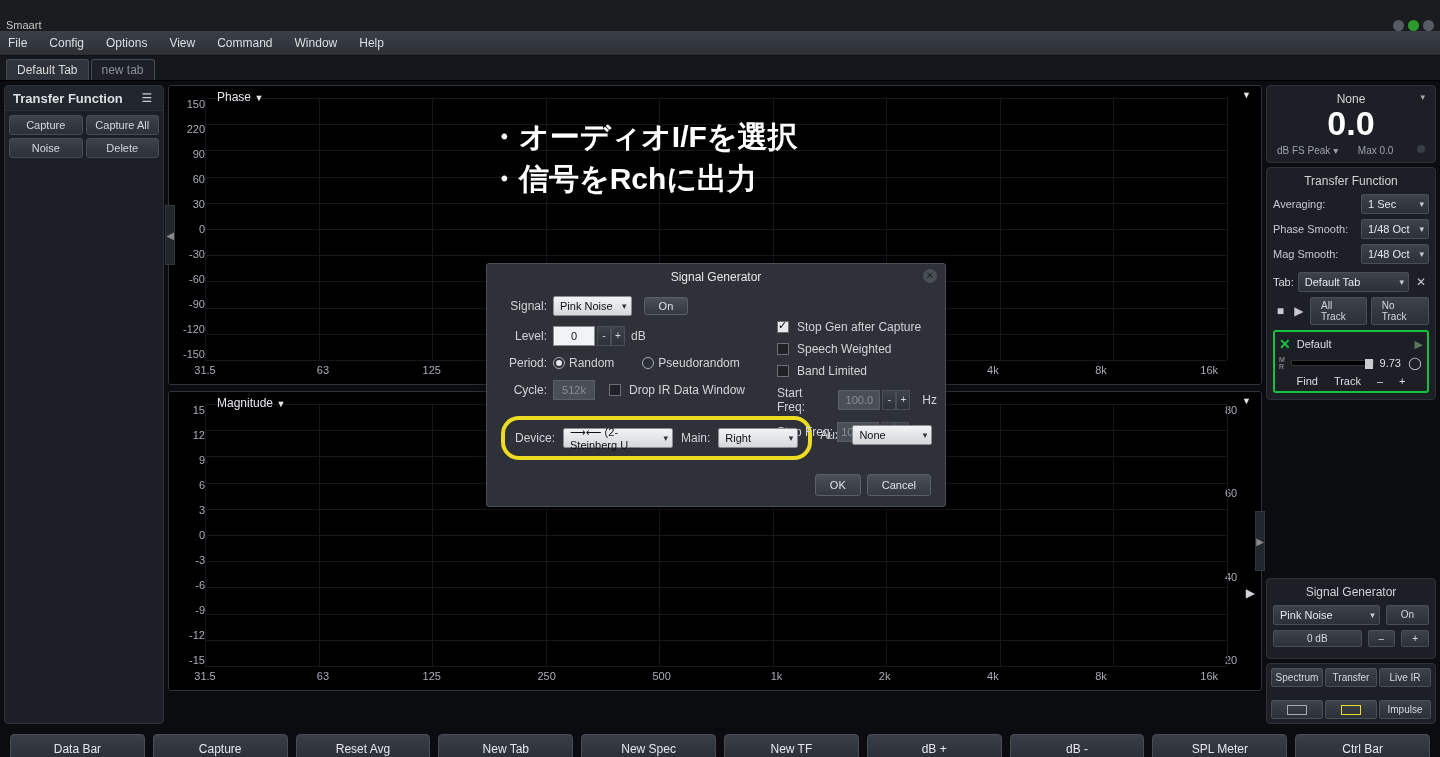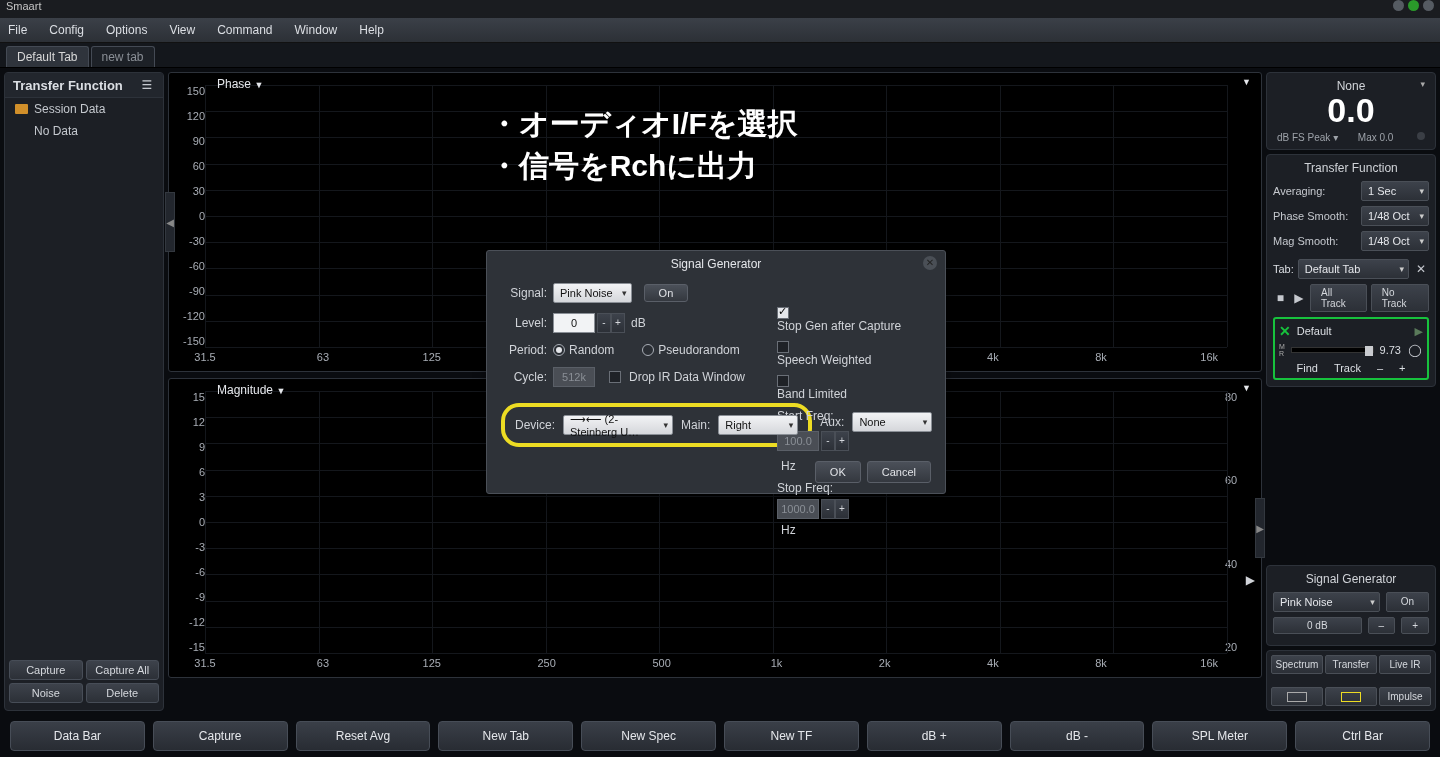--- a/index.html
+++ b/index.html
@@ -1,17 +1,17 @@
 <!DOCTYPE html>
 <html><head>
 <meta charset="utf-8">
 <style>
   * { box-sizing: border-box; margin: 0; padding: 0; font-family: Arial, Helvetica, sans-serif; }
   html, body { width: 1440px; height: 757px; background: #0a0c10; color: #dcdfe4; overflow: hidden; }
-  .titlebar { height: 18px; background: #1a1c20; display: flex; align-items: flex-start; padding: 0 6px; font-size: 11px; color: #c5c5c5; }
+  .titlebar { height: 31px; background: #1a1c20; display: flex; align-items: flex-end; padding: 0 6px; font-size: 11px; color: #c5c5c5; }
   .titlebar .spacer { flex: 1; }
   .title-dot { width: 11px; height: 11px; border-radius: 50%; margin-left: 4px; }
   .dot-min { background: #555b62; }
   .dot-max { background: #2a9a2a; }
   .dot-close { background: #555b62; }
   .menubar { height: 25px; background: linear-gradient(#3b4048, #2c3036); display: flex; align-items: center; padding: 0 8px; font-size: 12px; border-bottom: 1px solid #111; }
   .menubar span { margin-right: 22px; cursor: pointer; }
   .tabbar { height: 25px; background: #14171c; display: flex; align-items: flex-end; padding: 0 6px; border-bottom: 1px solid #000; }
   .tab { padding: 3px 10px; font-size: 12px; background: #2f343c; border: 1px solid #444a54; border-bottom: none; border-radius: 3px 3px 0 0; margin-right: 2px; color: #d8d8d8; cursor: pointer; }
   .tab.inactive { background: #1d2127; color: #8a8f96; }
@@ -47,21 +47,21 @@
   .overlay-text { position: absolute; left: 320px; top: 30px; color: #fff; font-size: 30px; font-weight: 700; z-index: 3; pointer-events:none; line-height: 1.4; }
   .play-tri { position: absolute; right: 6px; bottom: 90px; color: #d0d3d8; font-size: 12px; }
   
   .dialog { position: absolute; left: 318px; top: 178px; width: 460px; background: #2e3238; border: 1px solid #4b5058; border-radius: 3px; z-index: 10; box-shadow: 0 3px 12px rgba(0,0,0,0.5); }
   .dlg-title { text-align: center; font-size: 12px; padding: 6px 0; position: relative; color: #e4e6ea; }
   .dlg-close { position: absolute; right: 8px; top: 5px; width: 14px; height: 14px; border-radius: 50%; background: #4a4f56; color: #222; font-size: 10px; line-height: 14px; text-align: center; cursor: pointer; }
   .dlg-body { padding: 6px 14px 10px 14px; font-size: 12px; color: #d0d3d8; }
   .dlg-row { display: flex; align-items: center; margin-bottom: 10px; }
   .dlg-row .label { width: 46px; text-align: right; margin-right: 6px; }
   .dlg-right-col { position: absolute; left: 290px; top: 30px; width: 160px; font-size: 12px; }
-  .dlg-right-col .chk-row { display: flex; margin-bottom: 8px; flex-direction: column; }
+  .dlg-right-col .chk-row { display: flex; align-items: center; margin-bottom: 8px; }
   .chkbox { width: 12px; height: 12px; border: 1px solid #6a6f77; background: #1f2227; margin-right: 8px; }
   .chkbox.checked { background: #e5e7eb; position: relative; }
   .chkbox.checked::after { content:"✓"; position:absolute; left:0; top:-3px; font-size:11px; color:#000; }
   .sel { background: linear-gradient(#f2f3f5,#d5d7db); color: #111; border: 1px solid #8a8f96; border-radius: 2px; height: 20px; padding: 0 18px 0 6px; font-size: 11px; position: relative; display: inline-flex; align-items: center; min-width: 70px; }
   .sel::after { content: "▾"; position: absolute; right: 4px; color: #333; font-size: 9px; }
   .spin { display: inline-flex; align-items: center; }
   .spin input { width: 42px; height: 20px; background: #f2f3f5; border: 1px solid #8a8f96; color: #111; text-align: center; font-size: 11px; }
   .spin input:disabled { background: #4a4e55; color: #8a8f96; border-color: #5a5f67; }
   .spin .btns { display: flex; flex-direction: row; margin-left: 2px; }
   .spin .sbtn { width: 14px; height: 20px; background: linear-gradient(#3d424b,#2c3037); border: 1px solid #4a4f57; color: #d5d8dd; font-size: 10px; line-height: 18px; text-align: center; cursor: pointer; }
@@ -131,49 +131,39 @@
   <div class="tab inactive">new tab</div>
 </div>
 
 <div class="main">
 
   <div class="sidebar-left">
     <div class="sl-header">
       <span class="title">Transfer Function</span>
       <span class="tool-icon">☰</span>
     </div>
-    <div class="sl-list">
-      <div class="sl-item">
-        <span class="folder"></span>
-        <span>Session Data</span>
-      </div>
-      <div class="sl-item">
-        <span style="width:13px;margin-right:6px"></span>
-        <span>No Data</span>
-      </div>
-    </div>
     <div class="sl-footer">
       <div class="sl-btnrow">
         <div class="mini-btn">Capture</div>
         <div class="mini-btn">Capture All</div>
       </div>
       <div class="sl-btnrow">
         <div class="mini-btn">Noise</div>
         <div class="mini-btn">Delete</div>
       </div>
     </div>
   </div>
 
   <div class="center">
     <div class="chart-box phase">
       <div class="chart-title"><span>Phase</span> <span class="tri">▼</span></div>
       <div class="chevron">▼</div>
       <div class="y-axis" id="phase-y">
           <span>150</span>
-          <span>120</span>
+          <span>220</span>
           <span>90</span>
           <span>60</span>
           <span>30</span>
           <span>0</span>
           <span>-30</span>
           <span>-60</span>
           <span>-90</span>
           <span>-120</span>
           <span>-150</span>
         </div>

